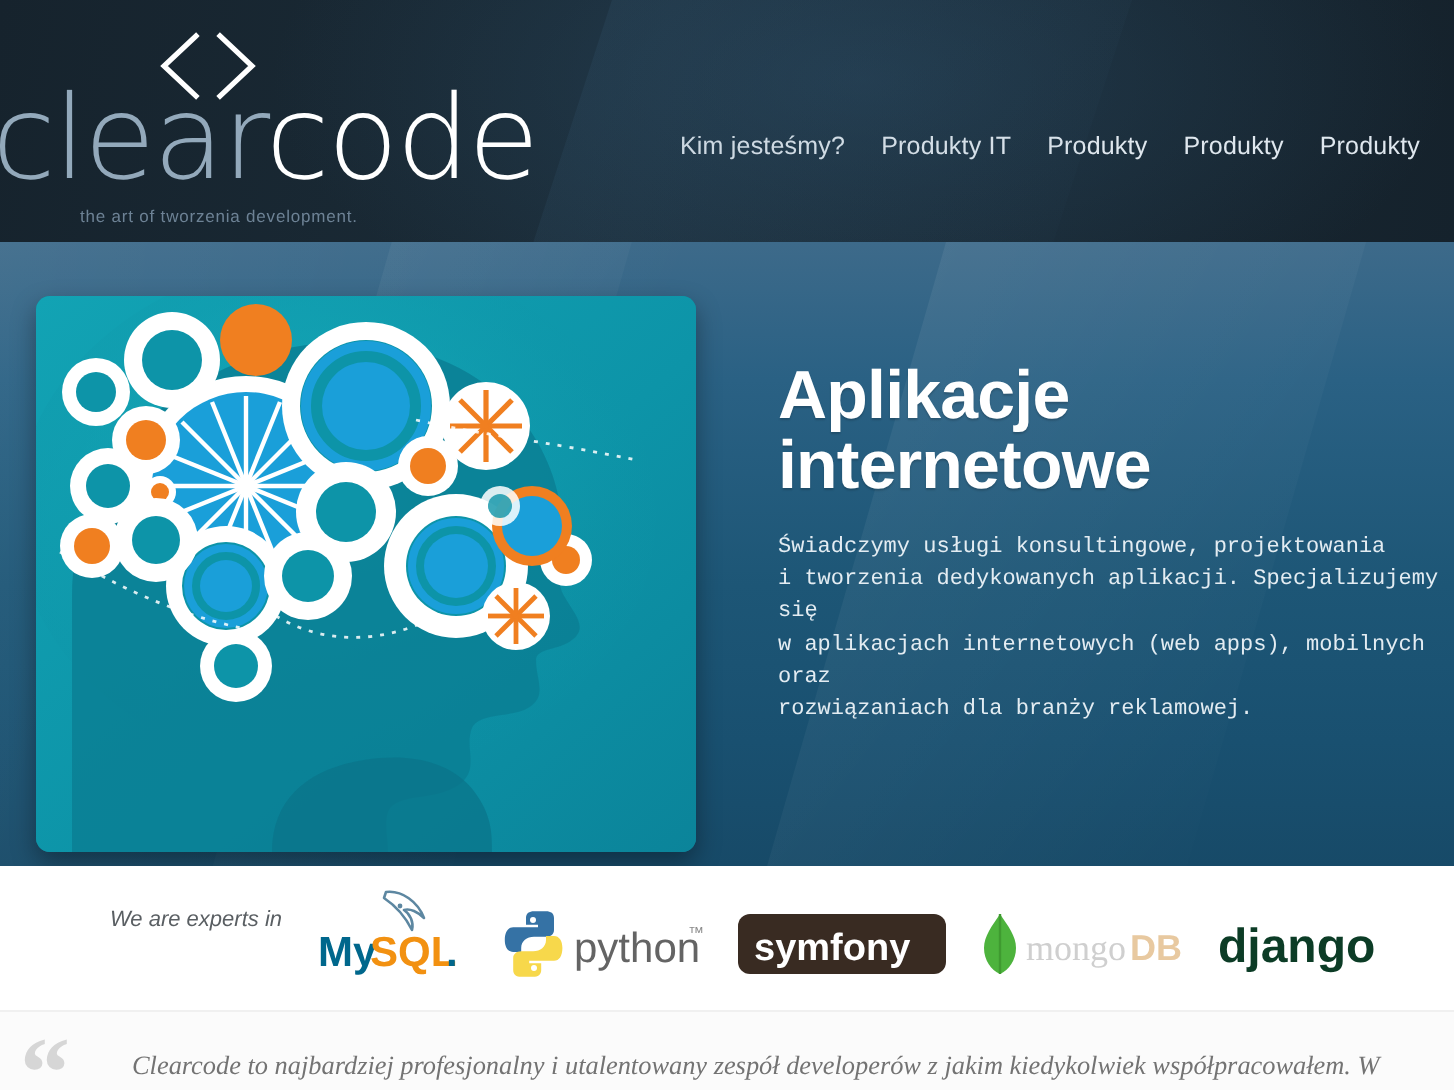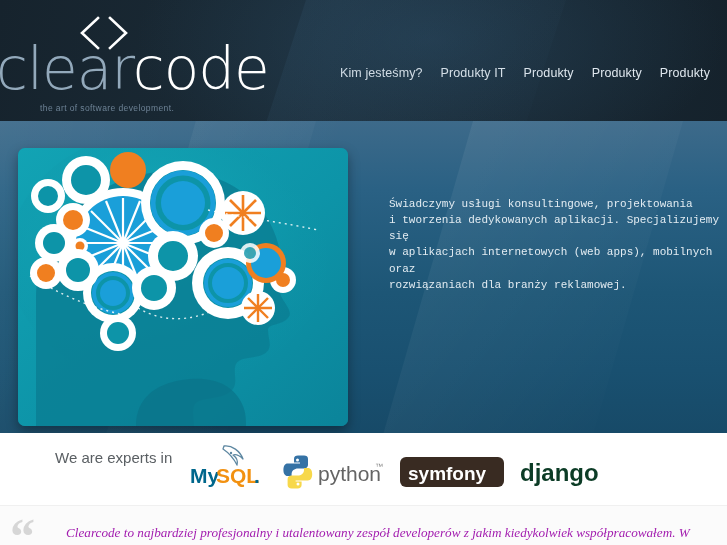--- a/index.html
+++ b/index.html
@@ -138,23 +138,24 @@
     position:absolute; left:0; top:433px;
     width:727px; height:72px;
     background:#ffffff;
   }
   .experts-inner{
     position:absolute; left:55px; top:10px;
     display:flex; align-items:flex-end; gap:16px;
   }
   .experts-label{
     color:#5a5f63;
-    font-size:15px;
+    font-size:11px;
     padding-bottom:23px;
     white-space:nowrap;
+    font-style:italic;
   }
   .logo-slot{ display:flex; align-items:flex-start; }
 
   
   .quote{
     position:absolute; left:0; top:505px;
     width:727px; height:40px;
     background:#fbfbfb;
     border-top:1px solid #f0f0f0;
   }
@@ -162,21 +163,21 @@
     position:absolute; left:10px; top:5px;
     color:#d6d6d6;
     font-family:"Liberation Serif", serif;
     font-size:50px;
     line-height:1;
     font-weight:bold;
   }
   .quote-text{
     position:absolute; left:66px; top:19px;
     width:650px;
-    color:#a21caf;
+    color:#737373;
     font-family:"Liberation Serif", serif;
     font-style:italic;
     font-size:13.2px;
     white-space:nowrap;
     overflow:hidden;
   }
 </style>
 </head>
 <body>
 
@@ -186,21 +187,21 @@
     <div class="hdr-bottom-line"></div>
 
     <div class="logo-wrap">
       <div class="logo-bracket">
         <svg width="52" height="34" viewBox="0 0 52 34">
           <path d="M20 2 L4 17 L20 32" fill="none" stroke="#ffffff" stroke-width="2.6" stroke-linecap="square" stroke-linejoin="miter"></path>
           <path d="M32 2 L48 17 L32 32" fill="none" stroke="#ffffff" stroke-width="2.6" stroke-linecap="square" stroke-linejoin="miter"></path>
         </svg>
       </div>
       <div class="logo-word"><span class="logo-clear">clear</span><span class="logo-code">code</span></div>
-      <div class="logo-tag">the art of software development.</div>
+      <div class="logo-tag">the art of tworzenia development.</div>
     </div>
 
     <nav class="nav">
       <a href="#">Kim jesteśmy?</a>
       <a href="#">Produkty IT</a>
       <a href="#">Produkty</a>
       <a href="#">Produkty</a>
       <a href="#">Produkty</a>
     </nav>
   </div>
@@ -331,20 +332,22 @@
 
         <g fill="none" stroke="#ffffff" stroke-width="1.4" stroke-dasharray="2 4" opacity="0.85">
           <path d="M12 128 C40 145 70 160 112 168"></path>
           <path d="M190 62 C225 70 252 72 300 82"></path>
           <path d="M120 160 C150 178 182 170 200 160"></path>
         </g>
       </svg>
     </div>
 
     <div class="hero-text">
+      <h1 class="hero-h1">Aplikacje
+internetowe</h1>
       <p class="hero-p">Świadczymy usługi konsultingowe, projektowania
 i tworzenia dedykowanych aplikacji. Specjalizujemy się
 w aplikacjach internetowych (web apps), mobilnych oraz
 rozwiązaniach dla branży reklamowej.</p>
     </div>
 
   </div>
 
   <div class="experts">
     <div class="experts-inner">
@@ -372,20 +375,28 @@
       </span>
 
 
       <span class="logo-slot">
         <svg width="104" height="34" viewBox="0 0 104 34">
           <rect x="0" y="2" width="104" height="30" rx="6" fill="#392b22"></rect>
           <text x="8" y="25" font-family="'Liberation Sans',sans-serif" font-size="19" font-weight="bold" fill="#ffffff">symfony</text>
         </svg>
       </span>
 
+      <span class="logo-slot">
+        <svg width="104" height="34" viewBox="0 0 104 34">
+          <path d="M11 2 C15 8 19 13 19 19 C19 25 15.5 30 11 32 C6.5 30 3 25 3 19 C3 13 7 8 11 2 Z" fill="#4DB33D"></path>
+          <path d="M11 2 C11 10 11 24 11 32" stroke="#3f9a30" stroke-width="1.2" fill="none"></path>
+          <text x="24" y="25" font-family="'Liberation Serif',serif" font-size="18" fill="#cfcfcf">mongo</text>
+          <text x="76" y="25" font-family="'Liberation Sans',sans-serif" font-size="18" font-weight="bold" fill="#e8c9a0">DB</text>
+        </svg>
+      </span>
 
       <span class="logo-slot">
         <svg width="86" height="34" viewBox="0 0 86 34">
           <text x="0" y="26" font-family="'Liberation Sans',sans-serif" font-size="24" font-weight="bold" fill="#0C3C26">django</text>
         </svg>
       </span>
     </div>
   </div>
 
   <div class="quote">

